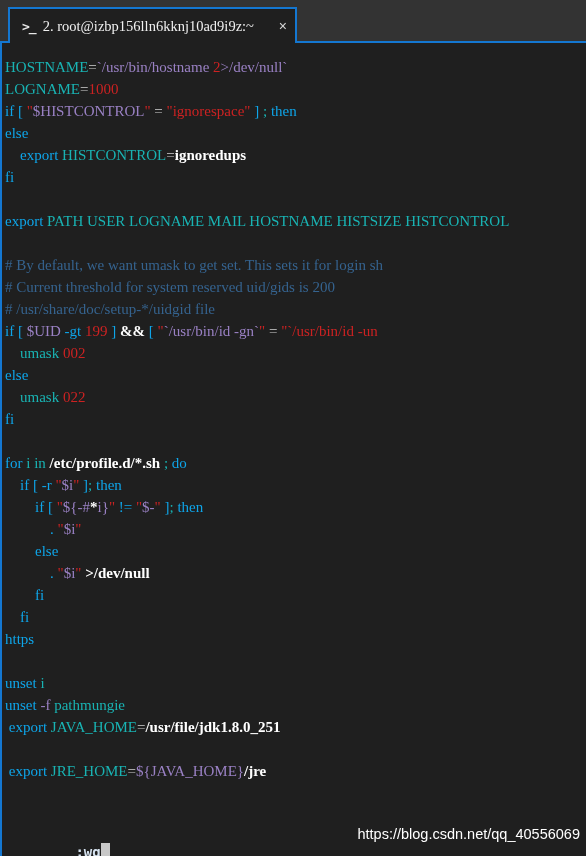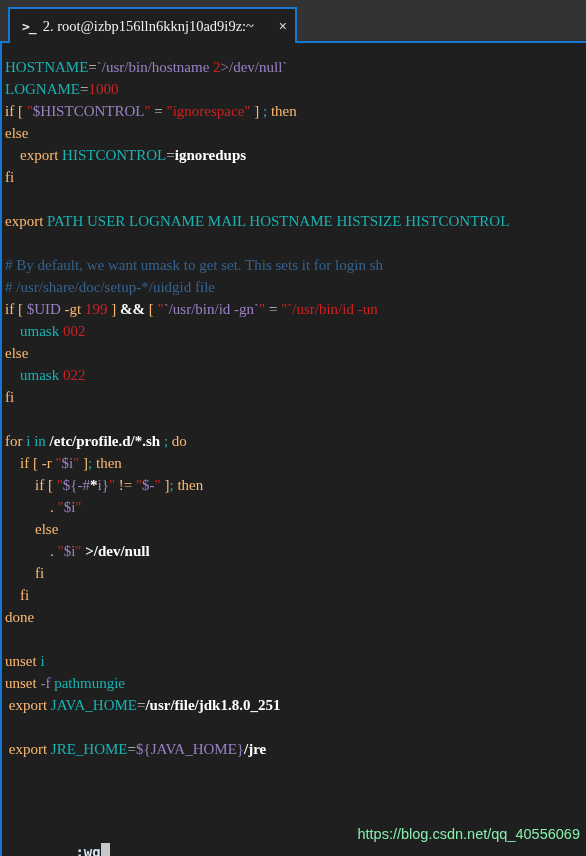--- a/index.html
+++ b/index.html
@@ -108,21 +108,21 @@
     font-family: Liberation Serif, serif;
     font-size: 15px;
     padding-left: 3px;
     overflow: hidden;
   }
   .line span { white-space: pre; }
 
   
   .c-def   { color: #d0d0d0; }            
   .c-ident { color: #19b3b3; }            
-  .c-kw    { color: #fdba74; }            
+  .c-kw    { color: #0ea5e9; }            
   .c-str   { color: #cc2222; }            
   .c-cmt   { color: #35638f; }            
   .c-var   { color: #9a81c4; }            
   .c-spec  { color: #ffffff; font-weight: 700; }  
   .c-bold  { color: #ffffff; font-weight: 700; }            
 
   
   .statusline {
     position: absolute;
     left: 2px;
@@ -147,21 +147,21 @@
     height: 17px;
     background: #c8c8c8;
     vertical-align: -3px;
   }
   .watermark {
     position: absolute;
     right: 8px;
     top: 6px;
     font-family: "Liberation Sans", sans-serif;
     font-size: 14.5px;
-    color: #86efac;
+    color: #ffffff;
     white-space: nowrap;
   }
 </style>
 </head>
 <body>
 
 <div id="app">
 
   <div class="tabbar">
     <div class="tab-active">
@@ -178,36 +178,37 @@
         <div class="line"><span class="c-ident">HOSTNAME</span><span class="c-def">=</span><span class="c-var">`/usr/bin/hostname </span><span class="c-str">2</span><span class="c-var">&gt;/dev/null`</span></div>
         <div class="line"><span class="c-ident">LOGNAME</span><span class="c-def">=</span><span class="c-str">1000</span></div>
         <div class="line"><span class="c-kw">if</span><span class="c-def"> </span><span class="c-kw">[</span><span class="c-def"> </span><span class="c-str">"</span><span class="c-var">$HISTCONTROL</span><span class="c-str">"</span><span class="c-def"> </span><span class="c-def">=</span><span class="c-def"> </span><span class="c-str">"ignorespace"</span><span class="c-def"> </span><span class="c-kw">]</span><span class="c-def"> </span><span class="c-ident">;</span><span class="c-def"> </span><span class="c-kw">then</span></div>
         <div class="line"><span class="c-kw">else</span></div>
         <div class="line"><span class="c-def">    </span><span class="c-kw">export</span><span class="c-def"> </span><span class="c-ident">HISTCONTROL</span><span class="c-def">=</span><span class="c-bold">ignoredups</span></div>
         <div class="line"><span class="c-kw">fi</span></div>
         <div class="line"><span class="c-def"></span></div>
         <div class="line"><span class="c-kw">export</span><span class="c-def"> </span><span class="c-ident">PATH USER LOGNAME MAIL HOSTNAME HISTSIZE HISTCONTROL</span></div>
         <div class="line"><span class="c-def"></span></div>
         <div class="line"><span class="c-cmt"># By default, we want umask to get set. This sets it for login sh</span></div>
+        <div class="line"><span class="c-cmt"># Current threshold for system reserved uid/gids is 200</span></div>
         <div class="line"><span class="c-cmt"># /usr/share/doc/setup-*/uidgid file</span></div>
         <div class="line"><span class="c-kw">if</span><span class="c-def"> </span><span class="c-kw">[</span><span class="c-def"> </span><span class="c-var">$UID</span><span class="c-def"> </span><span class="c-kw">-gt</span><span class="c-def"> </span><span class="c-str">199</span><span class="c-def"> </span><span class="c-kw">]</span><span class="c-def"> </span><span class="c-spec">&amp;&amp;</span><span class="c-def"> </span><span class="c-kw">[</span><span class="c-def"> </span><span class="c-str">"</span><span class="c-var">`/usr/bin/id -gn`</span><span class="c-str">"</span><span class="c-def"> </span><span class="c-def">=</span><span class="c-def"> </span><span class="c-str">"</span><span class="c-str">`/usr/bin/id -un</span></div>
         <div class="line"><span class="c-def">    </span><span class="c-ident">umask</span><span class="c-def"> </span><span class="c-str">002</span></div>
         <div class="line"><span class="c-kw">else</span></div>
         <div class="line"><span class="c-def">    </span><span class="c-ident">umask</span><span class="c-def"> </span><span class="c-str">022</span></div>
         <div class="line"><span class="c-kw">fi</span></div>
         <div class="line"><span class="c-def"></span></div>
         <div class="line"><span class="c-kw">for</span><span class="c-def"> </span><span class="c-ident">i</span><span class="c-def"> </span><span class="c-ident">in</span><span class="c-def"> </span><span class="c-bold">/etc/profile.d/</span><span class="c-bold">*</span><span class="c-bold">.sh</span><span class="c-def"> </span><span class="c-ident">;</span><span class="c-def"> </span><span class="c-kw">do</span></div>
         <div class="line"><span class="c-def">    </span><span class="c-kw">if</span><span class="c-def"> </span><span class="c-kw">[</span><span class="c-def"> </span><span class="c-kw">-r</span><span class="c-def"> </span><span class="c-str">"</span><span class="c-var">$i</span><span class="c-str">"</span><span class="c-def"> </span><span class="c-kw">]</span><span class="c-ident">;</span><span class="c-def"> </span><span class="c-kw">then</span></div>
         <div class="line"><span class="c-def">        </span><span class="c-kw">if</span><span class="c-def"> </span><span class="c-kw">[</span><span class="c-def"> </span><span class="c-str">"</span><span class="c-var">${-#</span><span class="c-spec">*</span><span class="c-var">i}</span><span class="c-str">"</span><span class="c-def"> </span><span class="c-kw">!=</span><span class="c-def"> </span><span class="c-str">"</span><span class="c-var">$-</span><span class="c-str">"</span><span class="c-def"> </span><span class="c-kw">]</span><span class="c-ident">;</span><span class="c-def"> </span><span class="c-kw">then</span></div>
         <div class="line"><span class="c-def">            </span><span class="c-kw">.</span><span class="c-def"> </span><span class="c-str">"</span><span class="c-var">$i</span><span class="c-str">"</span></div>
         <div class="line"><span class="c-def">        </span><span class="c-kw">else</span></div>
         <div class="line"><span class="c-def">            </span><span class="c-kw">.</span><span class="c-def"> </span><span class="c-str">"</span><span class="c-var">$i</span><span class="c-str">"</span><span class="c-def"> </span><span class="c-bold">&gt;/dev/null</span></div>
         <div class="line"><span class="c-def">        </span><span class="c-kw">fi</span></div>
         <div class="line"><span class="c-def">    </span><span class="c-kw">fi</span></div>
-        <div class="line"><span class="c-kw">done</span></div>
+        <div class="line"><span class="c-kw">https</span></div>
         <div class="line"><span class="c-def"></span></div>
         <div class="line"><span class="c-kw">unset</span><span class="c-def"> </span><span class="c-ident">i</span></div>
         <div class="line"><span class="c-kw">unset</span><span class="c-def"> </span><span class="c-var">-f</span><span class="c-def"> </span><span class="c-ident">pathmungie</span></div>
         <div class="line"><span class="c-def"> </span><span class="c-kw">export</span><span class="c-def"> </span><span class="c-ident">JAVA_HOME</span><span class="c-def">=</span><span class="c-bold">/usr/file/jdk1.8.0_251</span></div>
         <div class="line"><span class="c-def"></span></div>
         <div class="line"><span class="c-def"> </span><span class="c-kw">export</span><span class="c-def"> </span><span class="c-ident">JRE_HOME</span><span class="c-def">=</span><span class="c-var">${JAVA_HOME}</span><span class="c-bold">/jre</span></div>
       </div>
 
     <div class="statusline">
       <div class="status-cmd">

